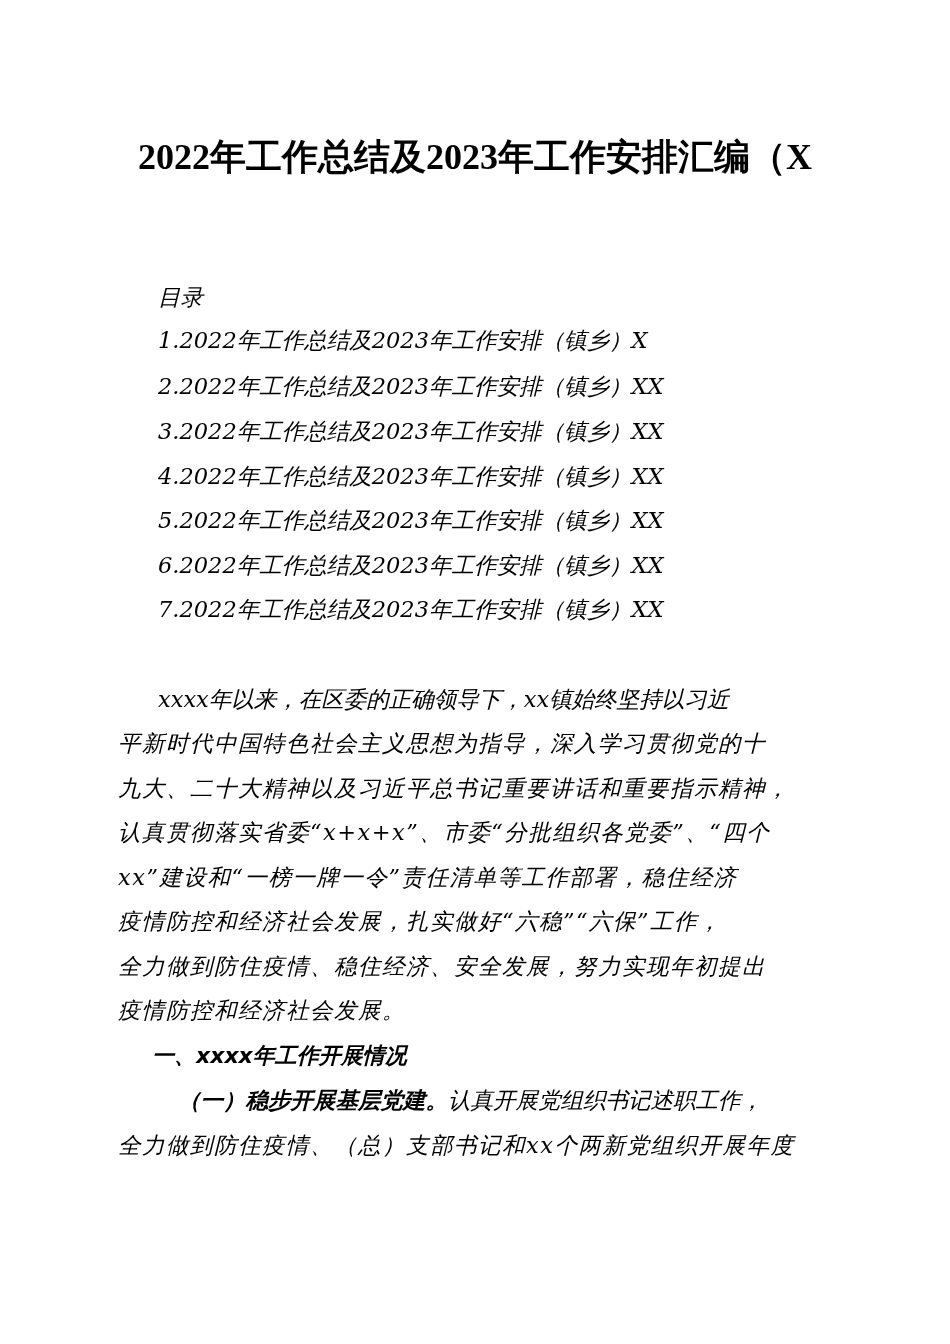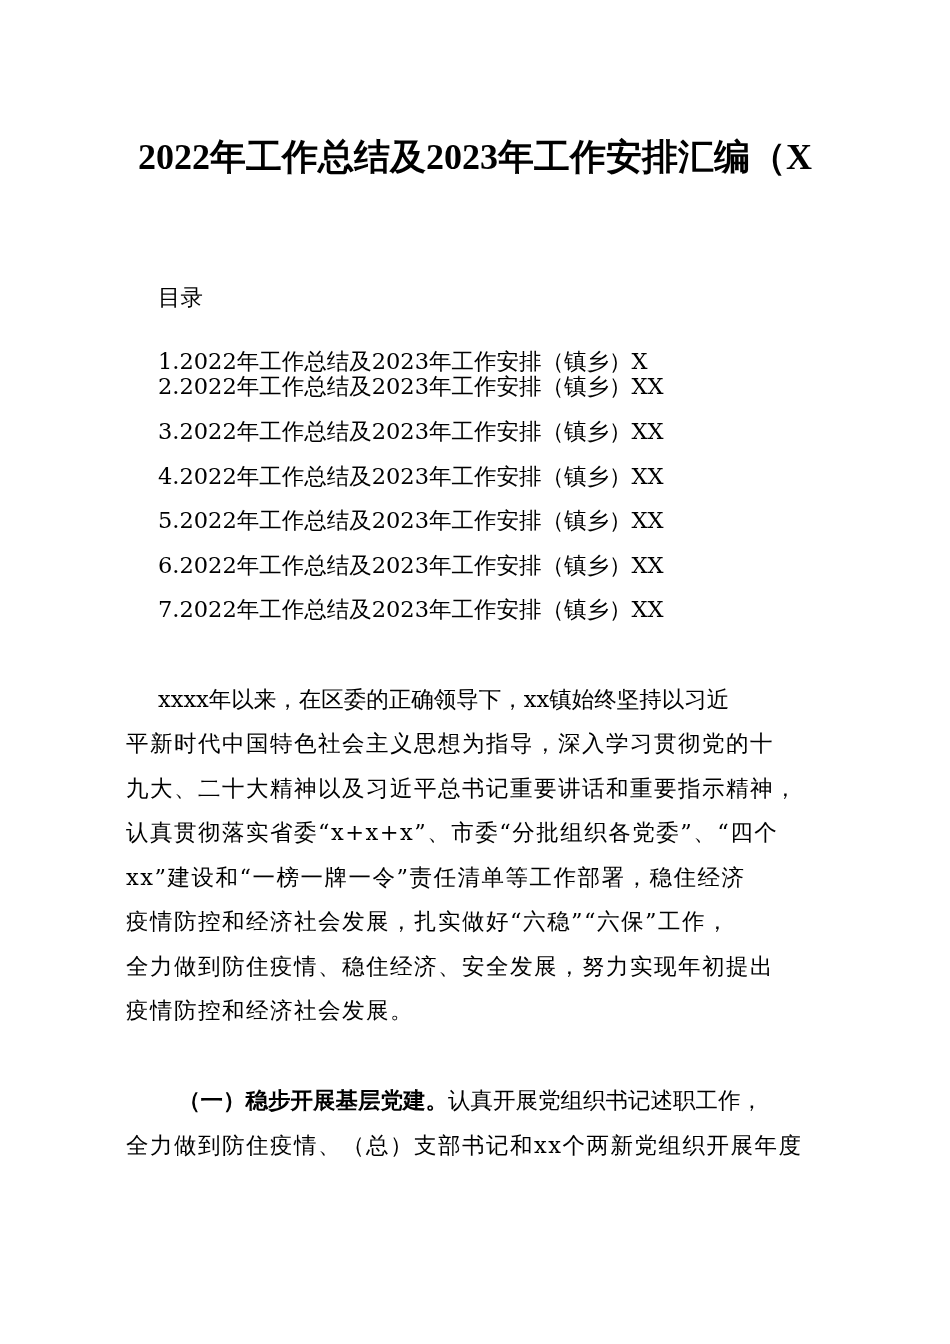--- a/index.html
+++ b/index.html
@@ -34,24 +34,25 @@
       line-height: 47px;
       letter-spacing: 0px;
       margin: 0;
     }
     .line {
       position: absolute;
       white-space: nowrap;
       font-family: "DejaVu Serif", "Liberation Serif", serif;
       font-size: 22.5px;
       line-height: 30px;
+      font-style: italic;
     }
     .toc-heading { left: 158px; top: 282px; }
     .toc-item { left: 158px; }
-    .para-line { left: 126px; letter-spacing: 1.5px; }
+    .para-line { left: 118px; letter-spacing: 1.5px; }
     .para-first { left: 158px; }
     .section-heading {
       left: 152px;
       font-family: "DejaVu Sans", "Liberation Sans", sans-serif;
       font-weight: bold;
       font-size: 22px;
     }
     .sub-heading-bold {
       font-weight: bold;
       margin-left: 28px;
@@ -61,41 +62,42 @@
 <body>
 
 <div class="page">
 
   <h1 class="title">
     <span>2022年工作总结及2023年工作安排汇编（X</span><br>
   </h1>
 
   <div>
     <div class="line toc-heading">目录</div>
-    <div class="line toc-item" style="top:346px">1.2022年工作总结及2023年工作安排（镇乡）X</div>
+    <div class="line toc-item" style="top:325px">1.2022年工作总结及2023年工作安排（镇乡）X</div>
     <div class="line toc-item" style="top:371px">2.2022年工作总结及2023年工作安排（镇乡）XX</div>
     <div class="line toc-item" style="top:416px">3.2022年工作总结及2023年工作安排（镇乡）XX</div>
     <div class="line toc-item" style="top:461px">4.2022年工作总结及2023年工作安排（镇乡）XX</div>
     <div class="line toc-item" style="top:505px">5.2022年工作总结及2023年工作安排（镇乡）XX</div>
     <div class="line toc-item" style="top:550px">6.2022年工作总结及2023年工作安排（镇乡）XX</div>
     <div class="line toc-item" style="top:594px">7.2022年工作总结及2023年工作安排（镇乡）XX</div>
   </div>
 
 
   <div>
     <div class="line para-first" style="top:684px">xxxx年以来，在区委的正确领导下，xx镇始终坚持以习近</div>
     <div class="line para-line" style="top:728px">平新时代中国特色社会主义思想为指导，深入学习贯彻党的十</div>
     <div class="line para-line" style="top:773px">九大、二十大精神以及习近平总书记重要讲话和重要指示精神，</div>
     <div class="line para-line" style="top:817px">认真贯彻落实省委“x+x+x”、市委“分批组织各党委”、“四个</div>
     <div class="line para-line" style="top:862px">xx”建设和“一榜一牌一令”责任清单等工作部署，稳住经济</div>
     <div class="line para-line" style="top:906px">疫情防控和经济社会发展，扎实做好“六稳”“六保”工作，</div>
     <div class="line para-line" style="top:951px">全力做到防住疫情、稳住经济、安全发展，努力实现年初提出</div>
     <div class="line para-line" style="top:995px">疫情防控和经济社会发展。</div>
   </div>
 
+  <div class="line section-heading" style="top:1041px">一、xxxx年工作开展情况</div>
 
   <div>
     <div class="line para-first" style="top:1085px; left:150px">
       <span class="sub-heading-bold">（一）稳步开展基层党建。</span><span>认真开展党组织书记述职工作，</span>
     </div>
     <div class="line para-line" style="top:1130px">全力做到防住疫情、（总）支部书记和xx个两新党组织开展年度</div>
   </div>
 
 </div>
 

